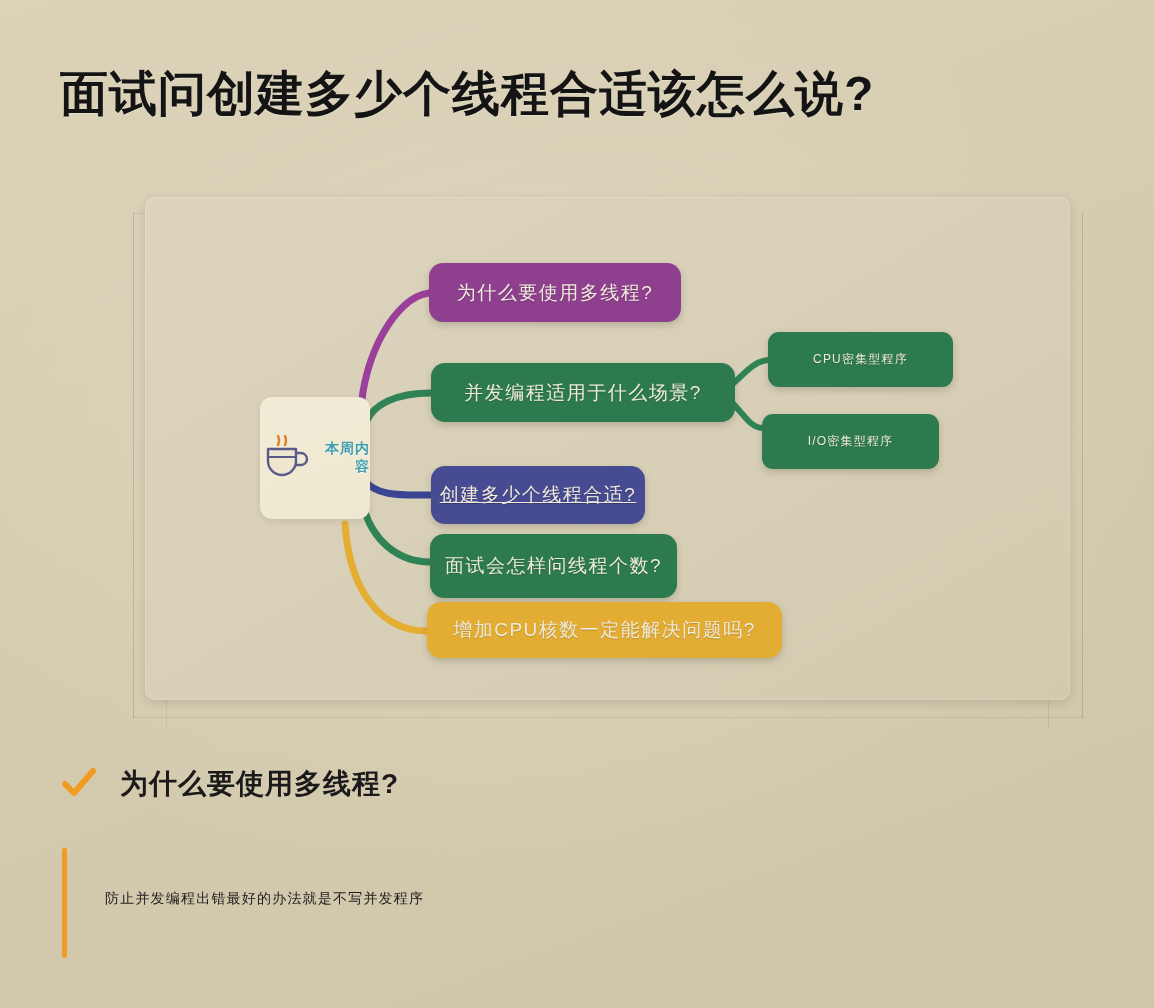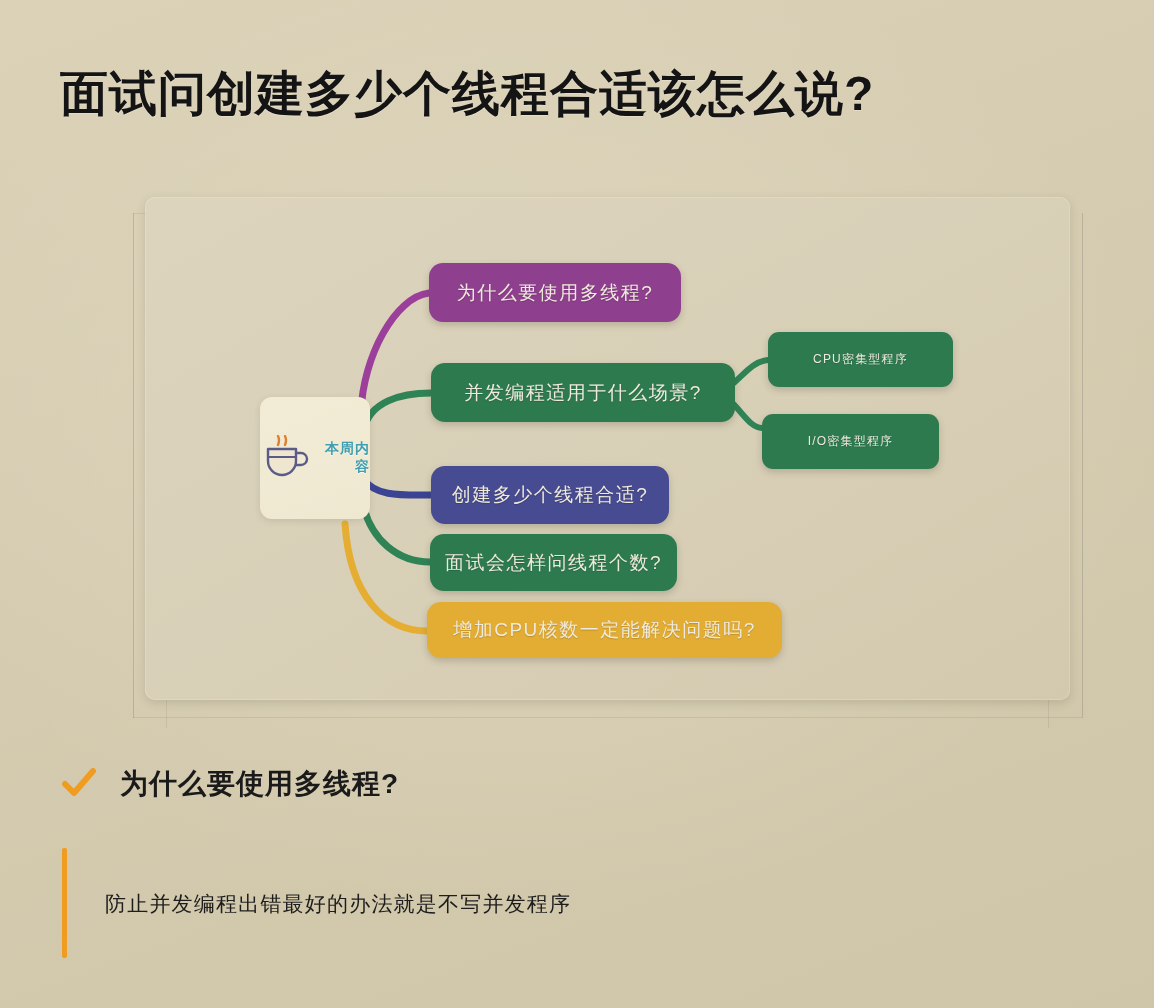--- a/index.html
+++ b/index.html
@@ -139,21 +139,21 @@
     top: 848px;
     width: 5px;
     height: 110px;
     background: #ef9c21;
     border-radius: 2px;
   }
   .body-text {
     position: absolute;
     left: 105px;
     top: 890px;
-    font-size: 21px;
+    font-size: 14px;
     color: #1d1d1d;
     letter-spacing: 1.2px;
     white-space: nowrap;
   }
 </style>
 </head>
 <body>
 
 <div class="page-bg"></div>
 
@@ -206,25 +206,25 @@
   </div>
 
   <div class="node sub" style="left:623px; top:135px; width:185px; height:55px; background:#2e7a4f;">
     <span>CPU密集型程序</span>
   </div>
 
   <div class="node sub" style="left:617px; top:204px; width:177px; height:55px; background:#2e7a4f;margin-top:13px;">
     <span>I/O密集型程序</span>
   </div>
 
-  <div class="node" style="left:286px; top:269px; width:238px; height:58px; background:#474b91;">
+  <div class="node" style="left:286px; top:269px; width:214px; height:58px; background:#474b91;text-decoration:underline;">
     <span>创建多少个线程合适?</span>
   </div>
 
-  <div class="node" style="left:285px; top:337px; width:247px; height:57px; background:#2e7a4f;align-items:center;">
+  <div class="node" style="left:285px; top:337px; width:247px; height:64px; background:#2e7a4f;align-items:center;">
     <span>面试会怎样问线程个数?</span>
   </div>
 
   <div class="node" style="left:282px; top:405px; width:355px; height:56px; background:#e3ad34;justify-content:center;">
     <span>增加CPU核数一定能解决问题吗?</span>
   </div>
 
 </div>
 
 <span class="check-icon">

